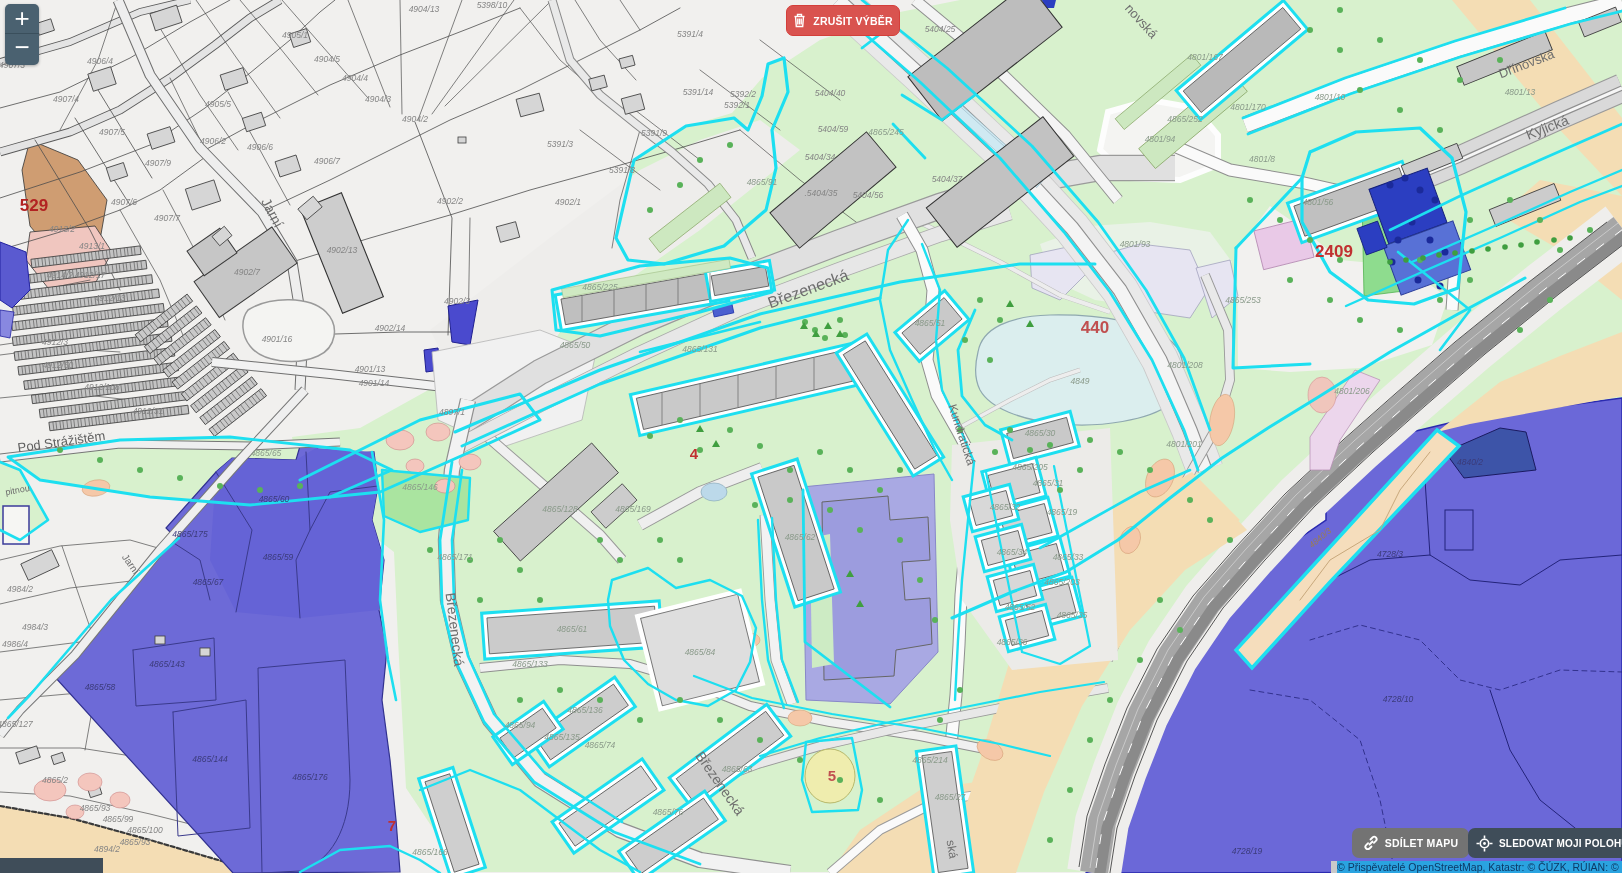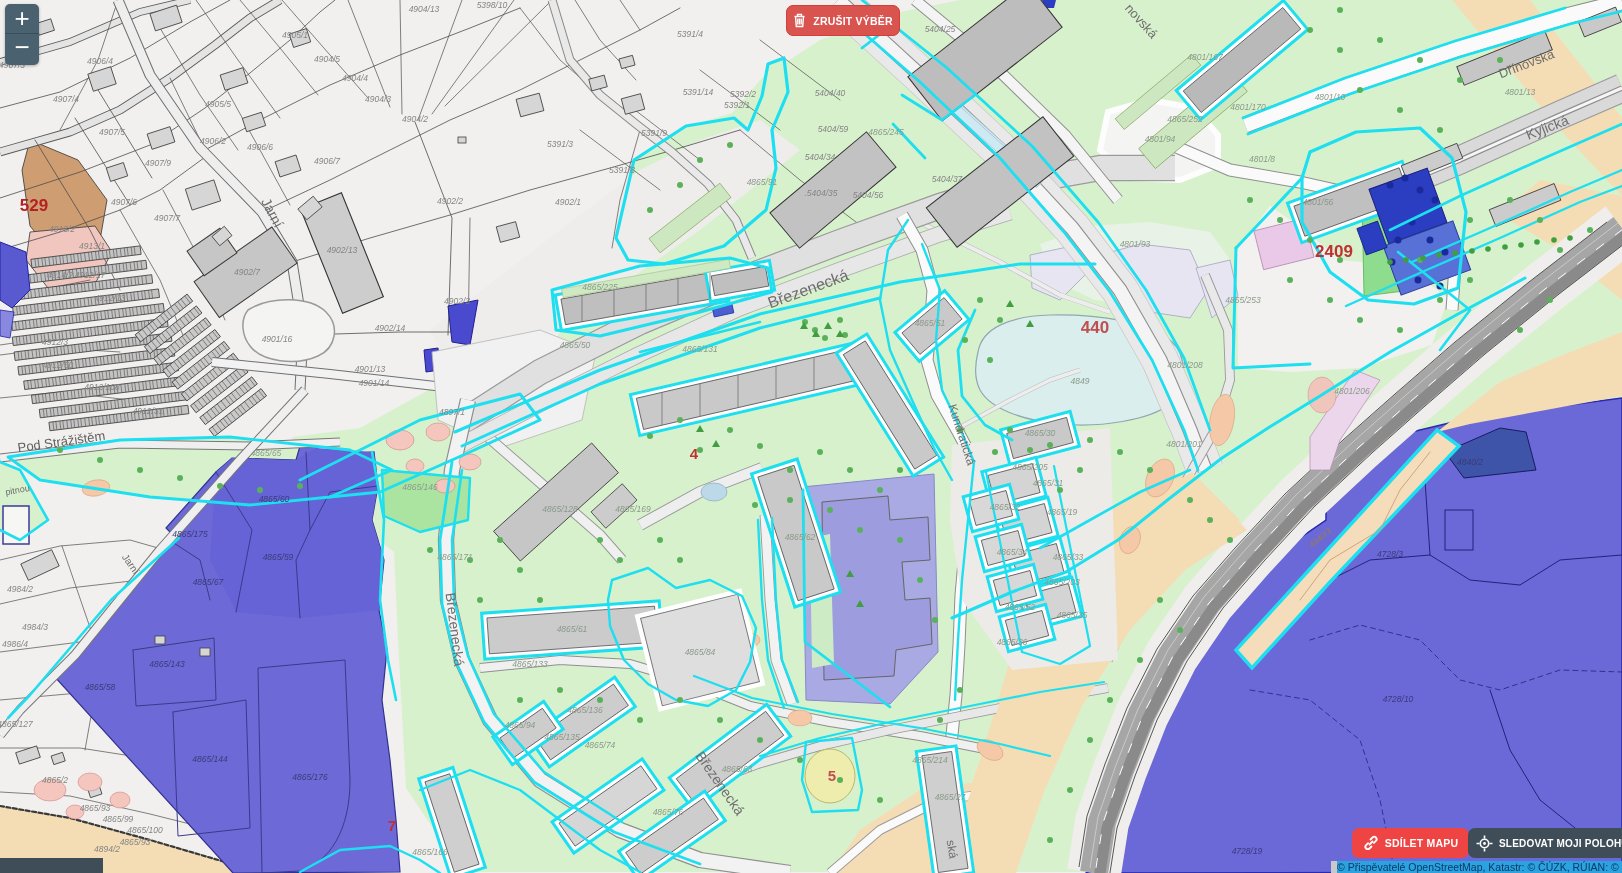--- a/index.html
+++ b/index.html
@@ -1600,21 +1600,21 @@
           <path d="M1.5 3.5 h10"></path>
           <path d="M4.5 3.2 v-1.7 h4 v1.7"></path>
           <path d="M2.5 3.5 l0.8 10 h6.4 l0.8-10"></path>
           <path d="M4.8 5.5 v6"></path>
           <path d="M6.5 5.5 v6"></path>
           <path d="M8.2 5.5 v6"></path>
         </g>
       </svg>
   ZRUŠIT VÝBĚR</div>
 
-<div class="btn" style="left:1352px;top:828px;width:117px;height:30px;background:#ef4444;">
+<div class="btn" style="left:1352px;top:828px;width:117px;height:30px;background:#737373;">
   <svg width="16" height="16" viewBox="0 0 16 16" style="margin-right:6px">
         <g fill="none" stroke="#fff" stroke-width="1.8" stroke-linecap="round">
           <path d="M6.5 9.5 L9.5 6.5"></path>
           <path d="M7.5 4.5 l2-2 a2.4 2.4 0 0 1 3.4 3.4 l-2 2"></path>
           <path d="M8.5 11.5 l-2 2 a2.4 2.4 0 0 1 -3.4 -3.4 l2-2"></path>
         </g>
       </svg>
   SDÍLET MAPU</div>
 
 <div class="btn" style="left:1468px;top:828px;width:158px;height:30px;background:#3f4d59;justify-content:flex-start;padding-left:8px;font-size:10px;">

